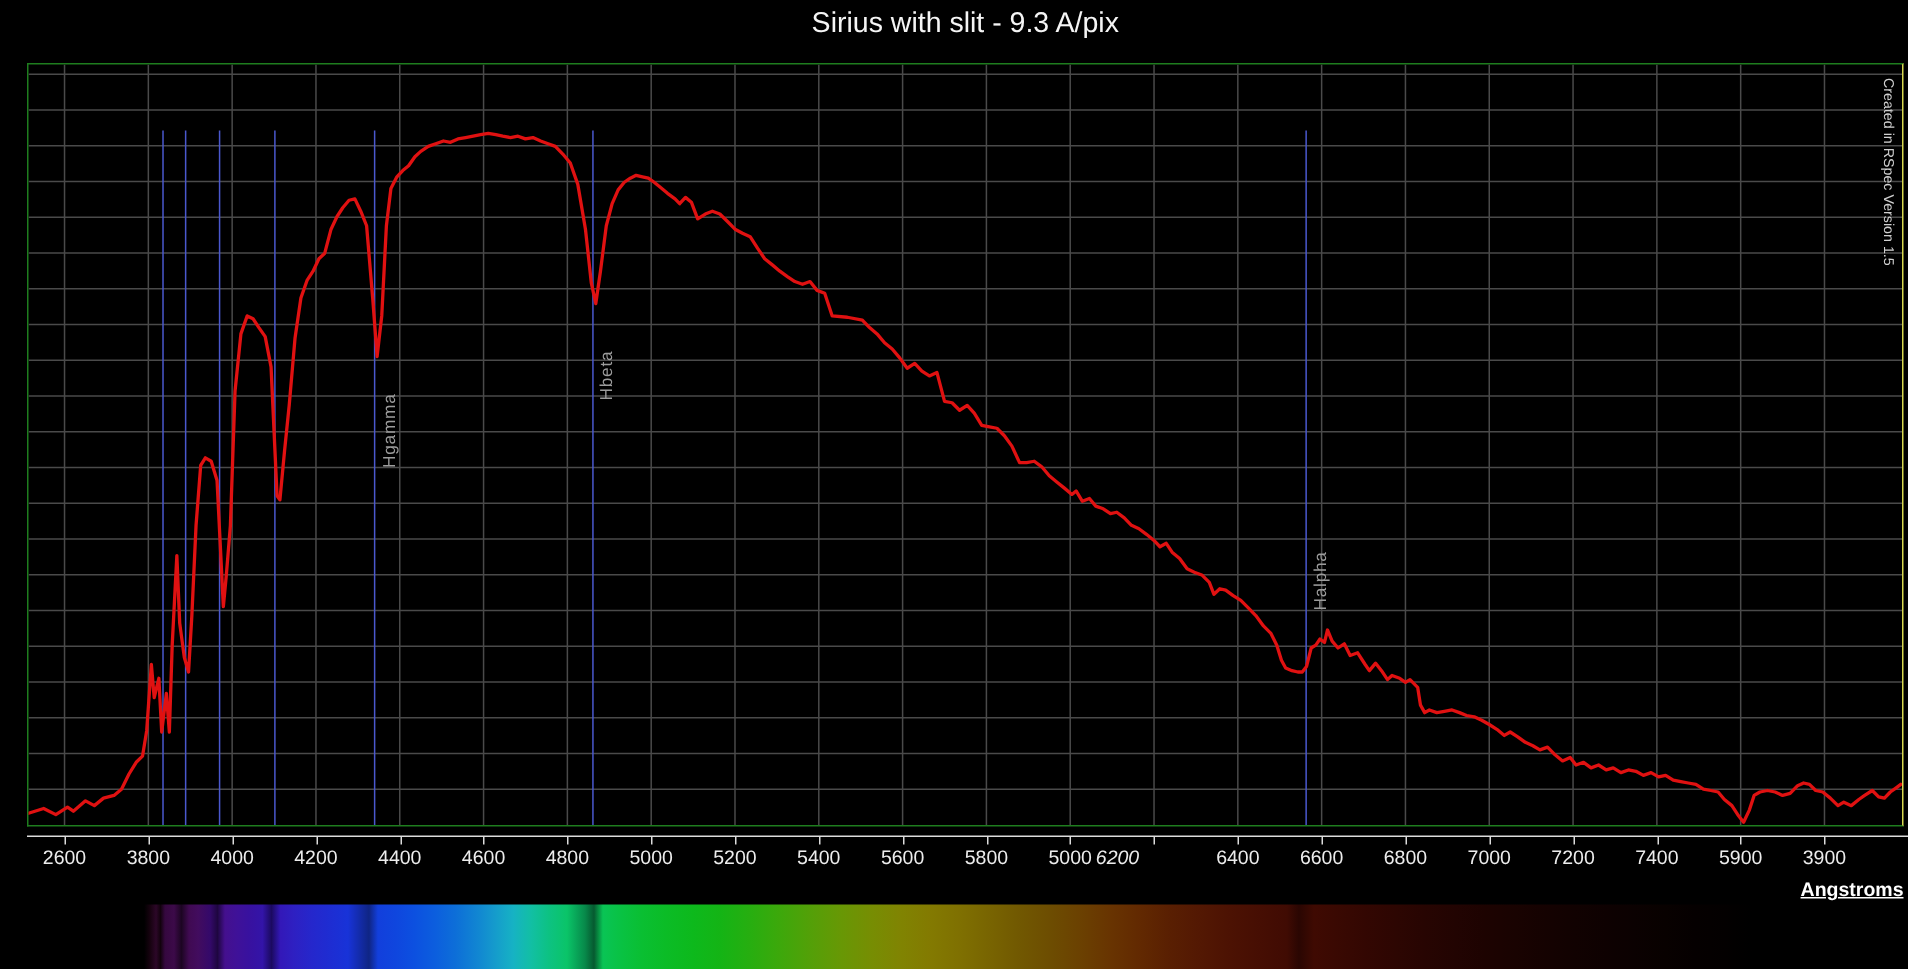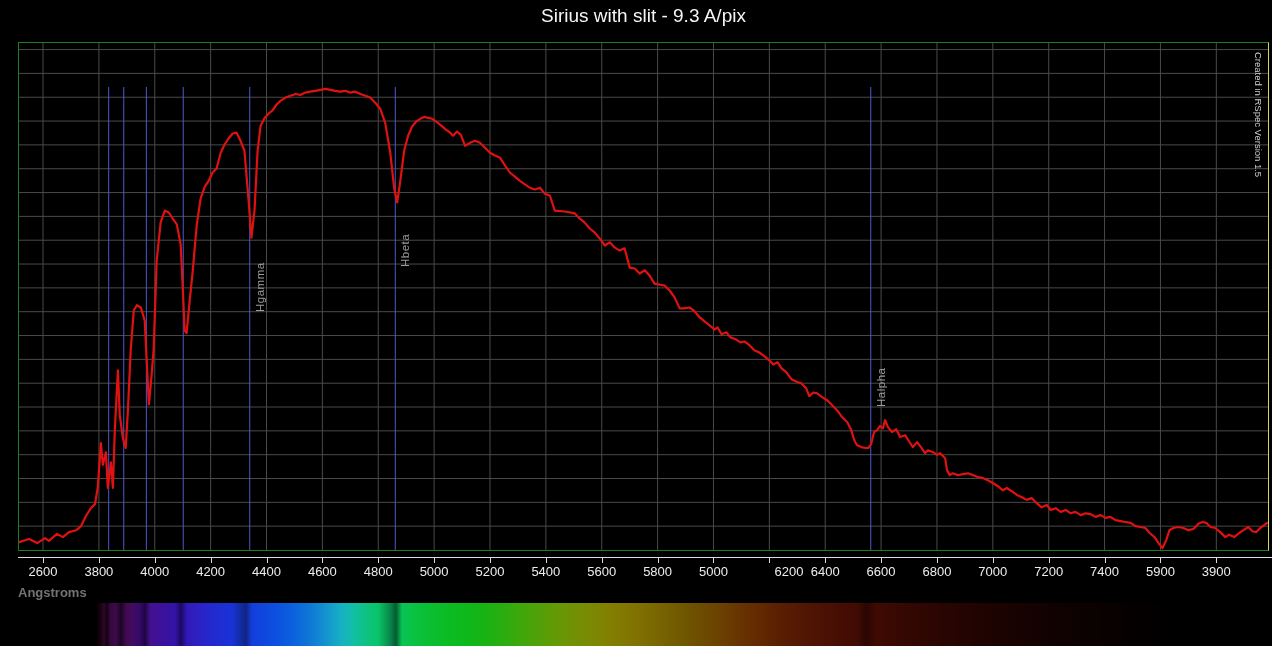--- a/index.html
+++ b/index.html
@@ -11,22 +11,22 @@
         border:1px solid #1e7d1e;border-right:1px solid #d8d850;background:#000;}
   #plot svg{position:absolute;left:0;top:0;}
   .line-label{position:absolute;color:#9c9c9c;font-size:11.5px;white-space:nowrap;
               transform:rotate(-90deg);transform-origin:top left;letter-spacing:0.5px;}
   #watermark{position:absolute;left:1264px;top:52px;color:#d0d0d0;font-size:9.5px;
              white-space:nowrap;transform:rotate(90deg);transform-origin:top left;}
   #x-axis-line{position:absolute;left:18px;top:557px;width:1254px;height:1px;background:#dcdcdc;}
   .x-tick{position:absolute;top:558px;width:1px;height:5px;background:#dcdcdc;}
   .x-tick-label{position:absolute;top:564px;width:56px;text-align:center;
                 color:#ececec;font-size:13px;}
-  #x-axis-title{position:absolute;top:585px;left:18px;width:1251px;text-align:left;
-                color:#737373;font-size:13px;font-weight:bold;}
+  #x-axis-title{position:absolute;top:585px;left:18px;width:1251px;text-align:right;
+                color:#ffffff;font-size:13px;font-weight:bold;text-decoration:underline;}
   #strip{position:absolute;left:0;top:603px;width:1272px;height:43px;background:#000;}
 </style>
 </head>
 <body>
 
 <div id="screen">
   <div id="title">Sirius with slit - 9.3 A/pix</div>
 
   <div id="plot">
     <svg id="plot-svg" width="1249" height="507" viewBox="0 0 1249 507">
@@ -111,21 +111,21 @@
       <div class="x-tick-label" style="left: 461.994px;">5200</div>
       <div class="x-tick" style="left: 545.865px;"></div>
       <div class="x-tick-label" style="left: 517.865px; text-align: center;">5400</div>
       <div class="x-tick" style="left: 601.736px;"></div>
       <div class="x-tick-label" style="left: 573.736px;">5600</div>
       <div class="x-tick" style="left: 657.607px;"></div>
       <div class="x-tick-label" style="left: 629.607px;">5800</div>
       <div class="x-tick" style="left: 713.479px;"></div>
       <div class="x-tick-label" style="left: 685.479px;">5000</div>
       <div class="x-tick" style="left: 769.35px;"></div>
-      <div class="x-tick-label" style="left: 761px;">6200</div>
+      <div class="x-tick-label" style="left: 717px; font-style: italic;">6200</div>
       <div class="x-tick" style="left: 825.221px;"></div>
       <div class="x-tick-label" style="left: 797.221px;">6400</div>
       <div class="x-tick" style="left: 881.092px;"></div>
       <div class="x-tick-label" style="left: 853.092px;">6600</div>
       <div class="x-tick" style="left: 936.963px;"></div>
       <div class="x-tick-label" style="left: 908.963px;">6800</div>
       <div class="x-tick" style="left: 992.834px;"></div>
       <div class="x-tick-label" style="left: 964.834px;">7000</div>
       <div class="x-tick" style="left: 1048.71px;"></div>
       <div class="x-tick-label" style="left: 1020.71px;">7200</div>

